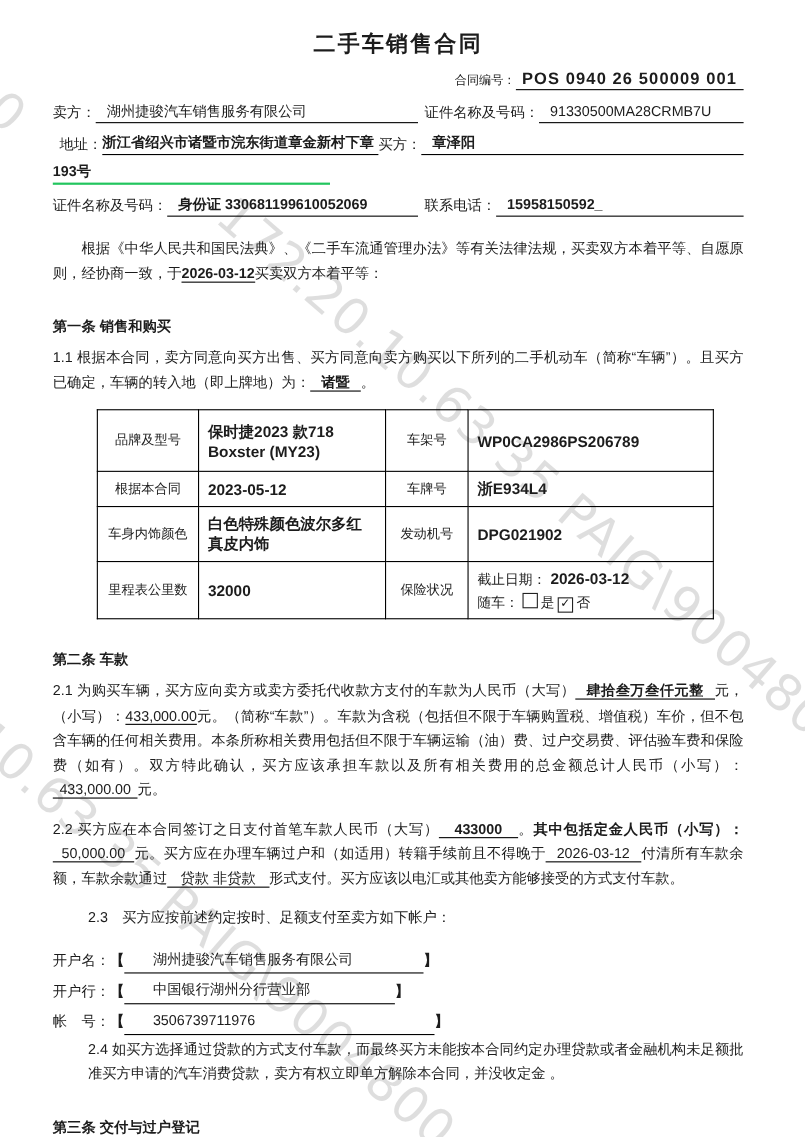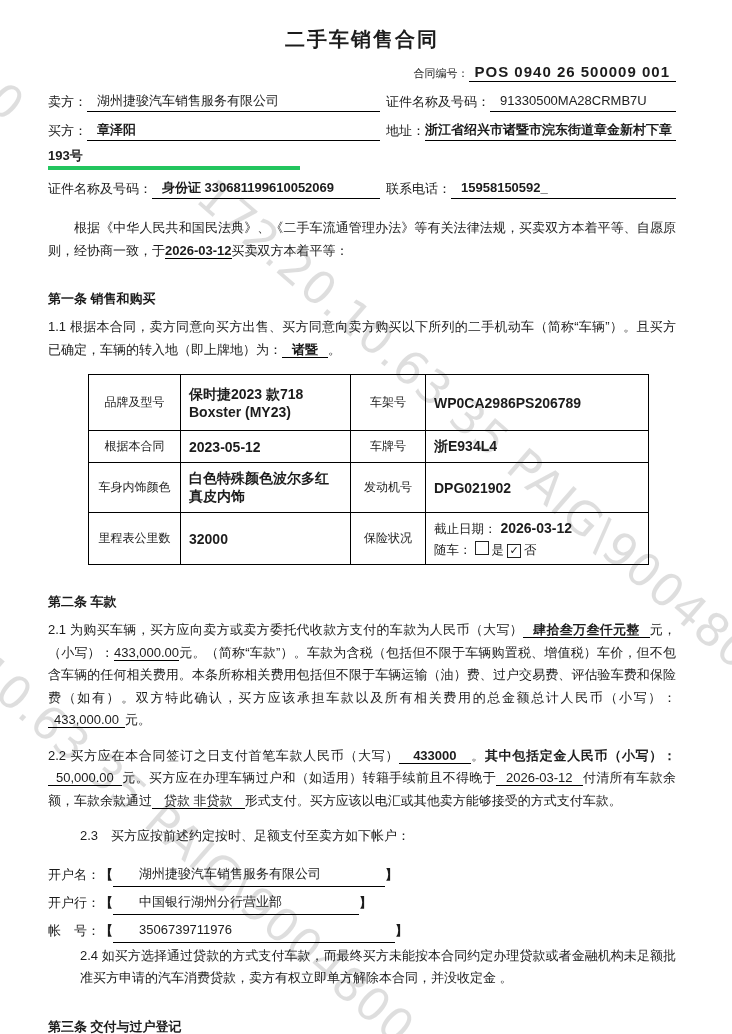--- a/index.html
+++ b/index.html
@@ -42,21 +42,21 @@
   }
   .form-row{display:flex;margin-top:7px;align-items:flex-end;line-height:21px;}
   .fld{display:flex;align-items:flex-end;}
   .fld .lab{white-space:nowrap;}
   .half-l{width:332px;flex:0 0 332px;}
   .half-r{flex:1;margin-left:6px;}
   .u{border-bottom:1px solid #000;}
   .fill{flex:1;}
   .b{font-weight:bold;}
   .val-pad{padding:0 4px 0 10px;}
-  .addr2{width:252px;display:inline-block;font-weight:bold;border-bottom:4px solid #22c55e;}
+  .addr2{width:252px;display:inline-block;font-weight:bold;border-bottom:2px solid #22c55e;}
   .preamble{margin-top:17px;text-indent:2em;line-height:23px;text-align:justify;}
   .sec-head{font-weight:bold;margin:26px 0 0 0;line-height:22px;}
   .clause{line-height:22.5px;text-align:justify;margin-top:6px;}
   .clause.tight{margin-top:2px;margin-left:32px;}
   
   table.veh{
     border-collapse:collapse;margin:8px 0 0 40px;
     width:560px;table-layout:fixed;
   }
   table.veh td{border:1.3px solid #000;padding:3px 8px;vertical-align:middle;}
@@ -106,27 +106,27 @@
         <span class="lab">卖方：</span>
         <span class="u fill val-pad">湖州捷骏汽车销售服务有限公司</span>
       </div>
       <div class="fld half-r">
         <span class="lab">证件名称及号码：</span>
         <span class="u fill val-pad">91330500MA28CRMB7U</span>
       </div>
     </div>
 
     <div class="form-row">
+      <div class="fld half-r">
+        <span class="lab">地址：</span>
+        <span class="u fill b">浙江省绍兴市诸暨市浣东街道章金新村下章</span>
+      </div>
       <div class="fld half-l">
         <span class="lab">买方：</span>
         <span class="u fill val-pad b">章泽阳</span>
-      </div>
-      <div class="fld half-r">
-        <span class="lab">地址：</span>
-        <span class="u fill b">浙江省绍兴市诸暨市浣东街道章金新村下章</span>
       </div>
     </div>
     <div class="form-row" style="margin-top:4px;">
       <span class="addr2">193号</span>
     </div>
 
     <div class="form-row">
       <div class="fld half-l">
         <span class="lab">证件名称及号码：</span>
         <span class="u fill val-pad b">身份证 330681199610052069</span>

